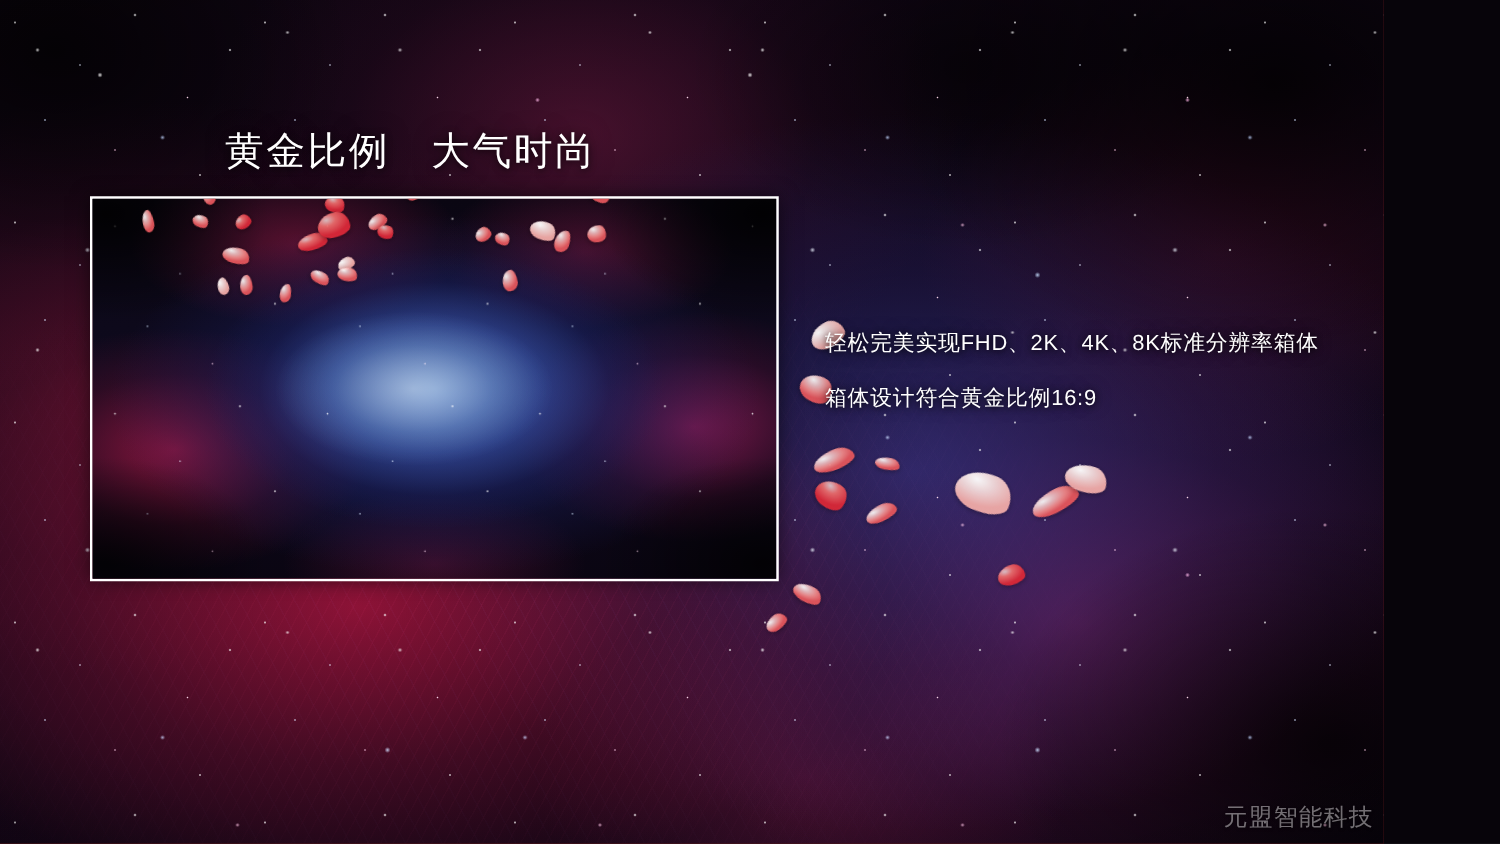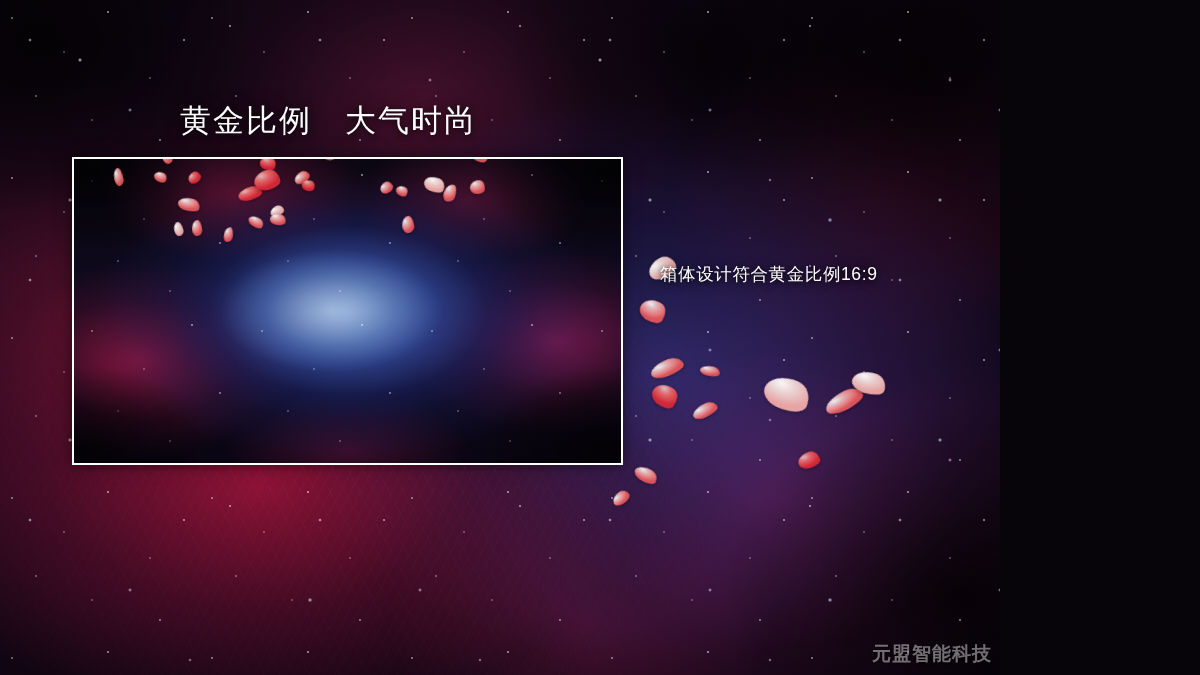--- a/index.html
+++ b/index.html
@@ -1,21 +1,21 @@
 <!DOCTYPE html>
 <html><head>
 <meta charset="utf-8">
 <style>
   * { margin:0; padding:0; box-sizing:border-box; }
   html, body {
     width:1200px; height:675px; overflow:hidden;
     background:#07040a;
     font-family:"Liberation Sans", sans-serif;
   }
-  #stage { position:relative; width:1000px; height:675px; overflow:hidden; background:#7f1d1d; }
+  #stage { position:relative; width:1107px; height:675px; overflow:hidden; background:#7f1d1d; }
 
   
   .bg-layer { position:absolute; inset:0; }
 
   .neb-base {
     background:
       radial-gradient(58% 52% at 26% 72%, rgba(214,26,74,0.62) 0%, rgba(160,22,62,0.34) 36%, rgba(60,10,30,0.10) 66%, rgba(0,0,0,0) 82%),
       radial-gradient(46% 44% at 10% 46%, rgba(178,30,72,0.42) 0%, rgba(90,16,44,0.20) 48%, rgba(0,0,0,0) 78%),
       radial-gradient(52% 56% at 66% 56%, rgba(62,70,176,0.52) 0%, rgba(44,46,130,0.28) 42%, rgba(0,0,0,0) 76%),
       radial-gradient(40% 48% at 78% 74%, rgba(180,42,120,0.46) 0%, rgba(110,24,78,0.22) 46%, rgba(0,0,0,0) 78%),
@@ -145,21 +145,20 @@
     white-space:pre; text-shadow:0 1px 5px rgba(0,0,0,0.80), 0 0 12px rgba(0,0,0,0.55);
   }
 
   
   #watermark {
     position:absolute; right:8px; bottom:8px;
     font-size:19px; letter-spacing:1px;
     color:rgba(214,210,214,0.52);
     text-shadow:0 1px 2px rgba(0,0,0,0.55);
     white-space:pre;
-    font-weight:bold;
   }
 </style>
 </head>
 <body>
 
 <div id="stage">
 
   <div class="bg-layer neb-base"></div>
   <div class="bg-layer neb-dark"></div>
   <div class="bg-layer neb-fil"></div>
@@ -212,18 +211,19 @@
       <div class="petal" style="left: 692px; top: 404px; width: 26px; height: 13px; transform: rotate(-24deg);"></div>
       <div class="petal pale" style="left: 764px; top: 378px; width: 46px; height: 32px; transform: rotate(24deg);"></div>
       <div class="petal" style="left: 824px; top: 392px; width: 40px; height: 18px; transform: rotate(-26deg);"></div>
       <div class="petal pale" style="left: 852px; top: 372px; width: 34px; height: 22px; transform: rotate(18deg);"></div>
       <div class="petal deep" style="left: 798px; top: 452px; width: 22px; height: 16px; transform: rotate(-14deg);"></div>
       <div class="petal" style="left: 634px; top: 468px; width: 24px; height: 14px; transform: rotate(30deg);"></div>
       <div class="petal" style="left: 612px; top: 492px; width: 18px; height: 12px; transform: rotate(-34deg);"></div>
     </div>
 
   <div id="copy">
+    <div class="copy-line">轻松完美实现FHD、2K、4K、8K标准分辨率箱体</div>
     <div class="copy-line">箱体设计符合黄金比例16:9</div>
   </div>
 
   <div id="watermark">元盟智能科技</div>
 
 </div>
 
 </body></html>

